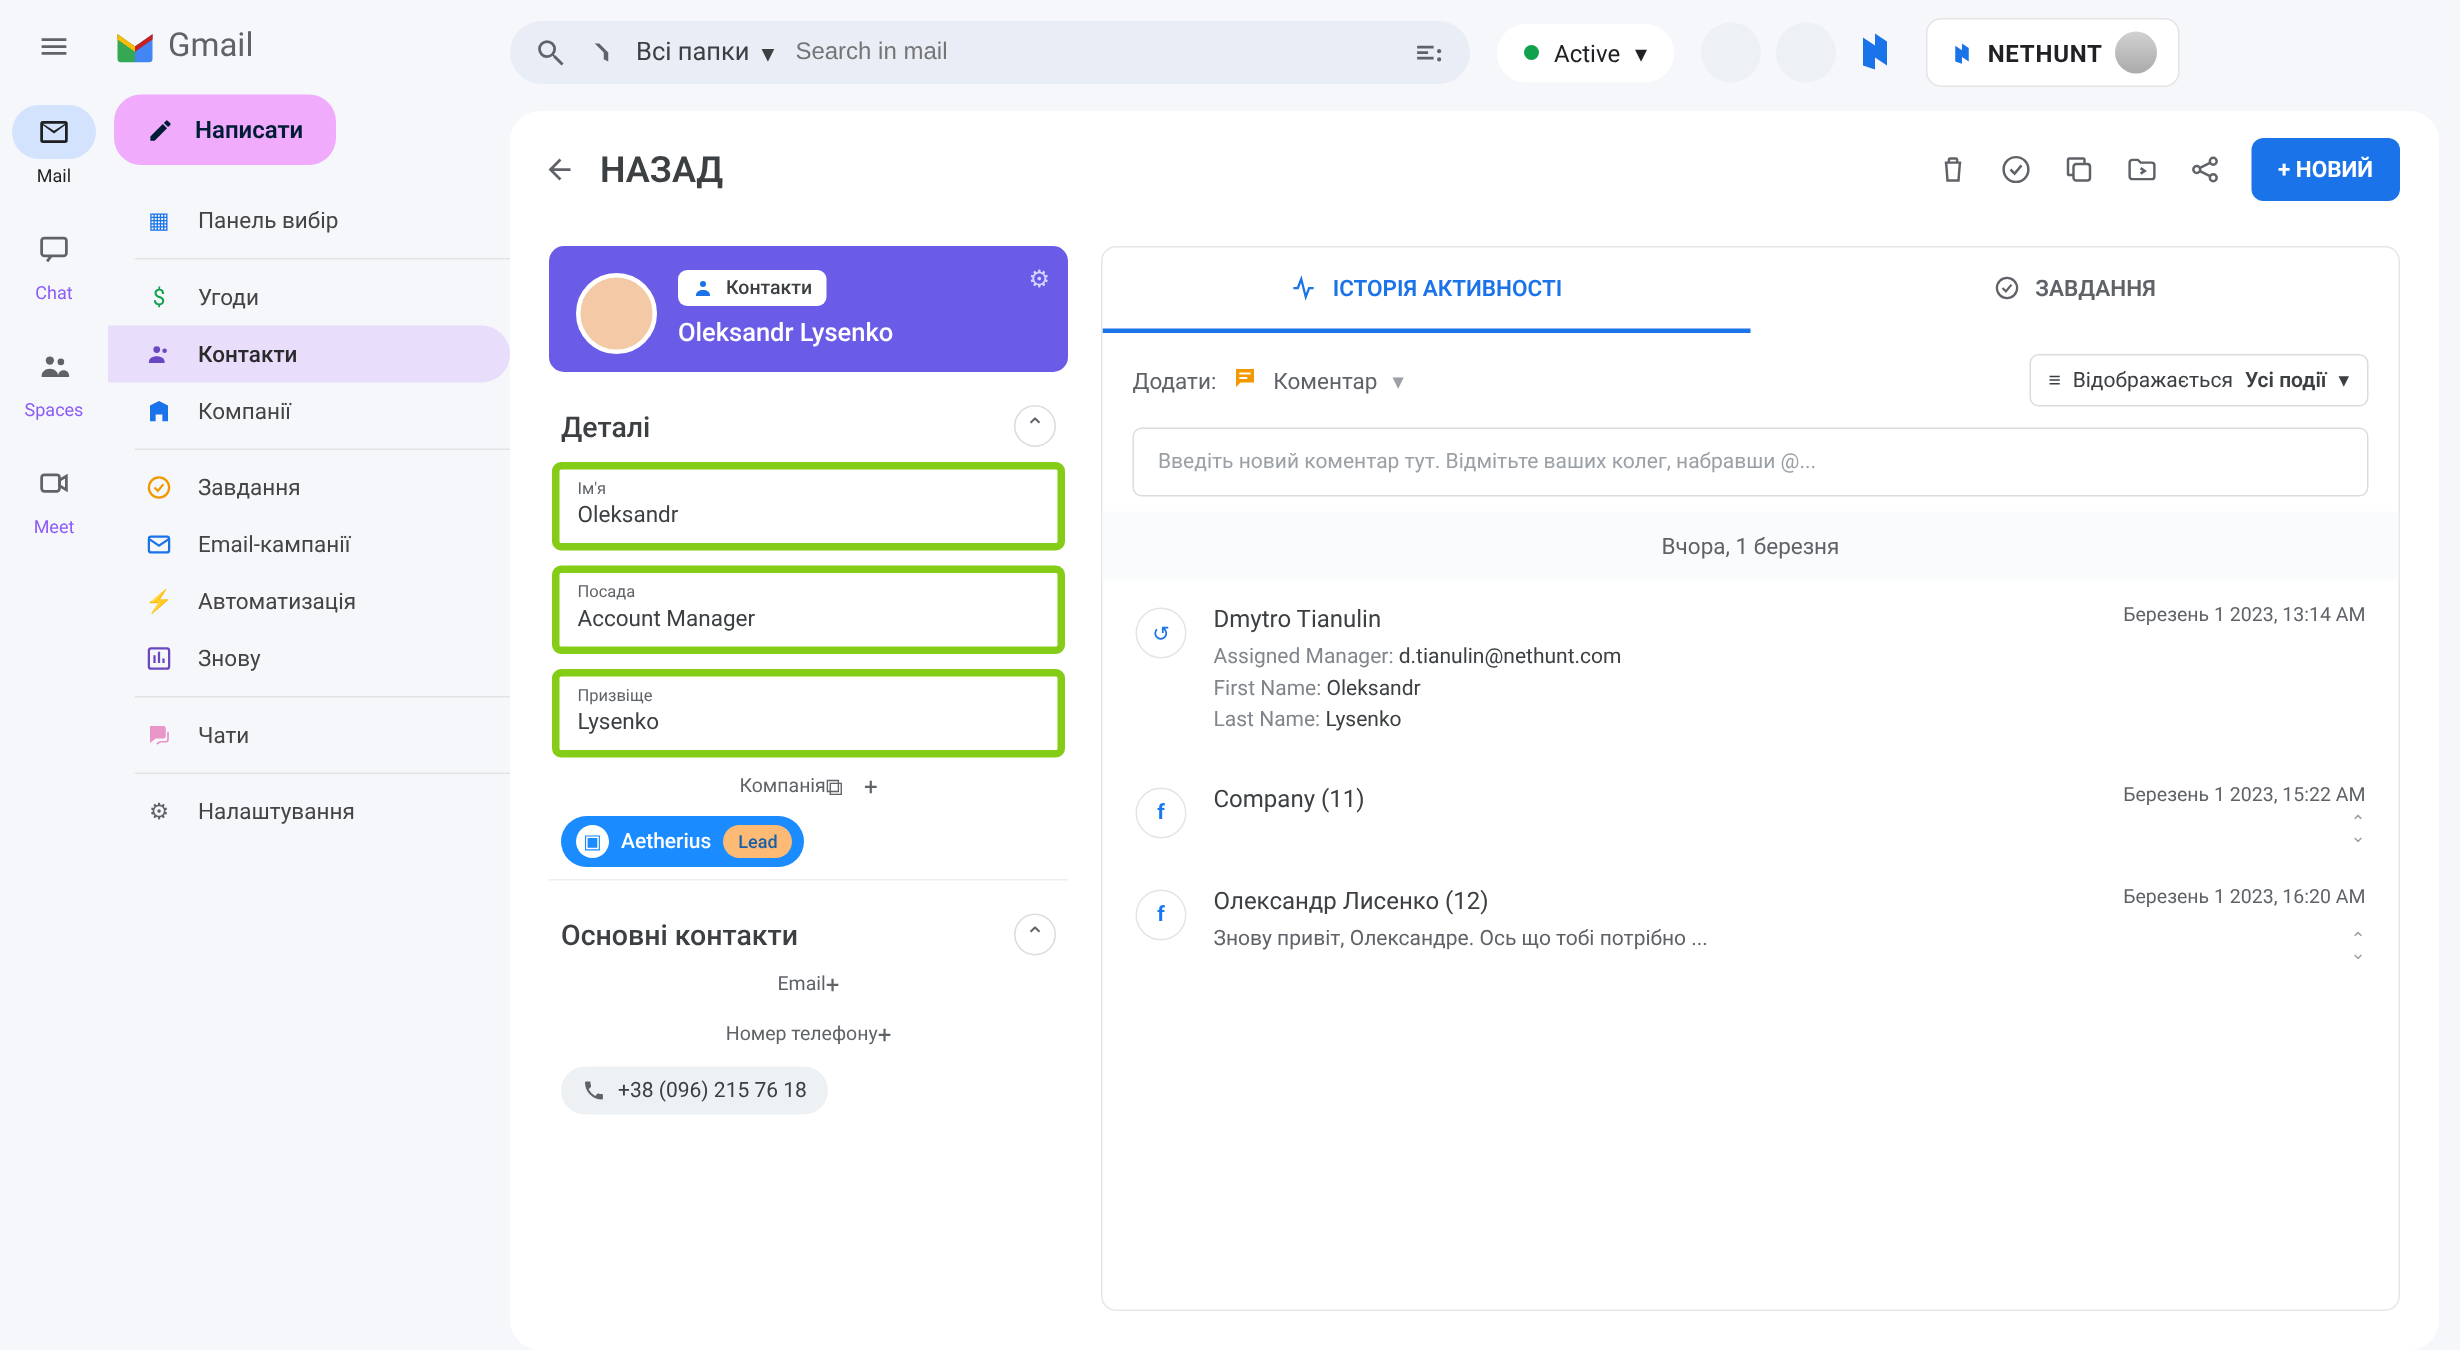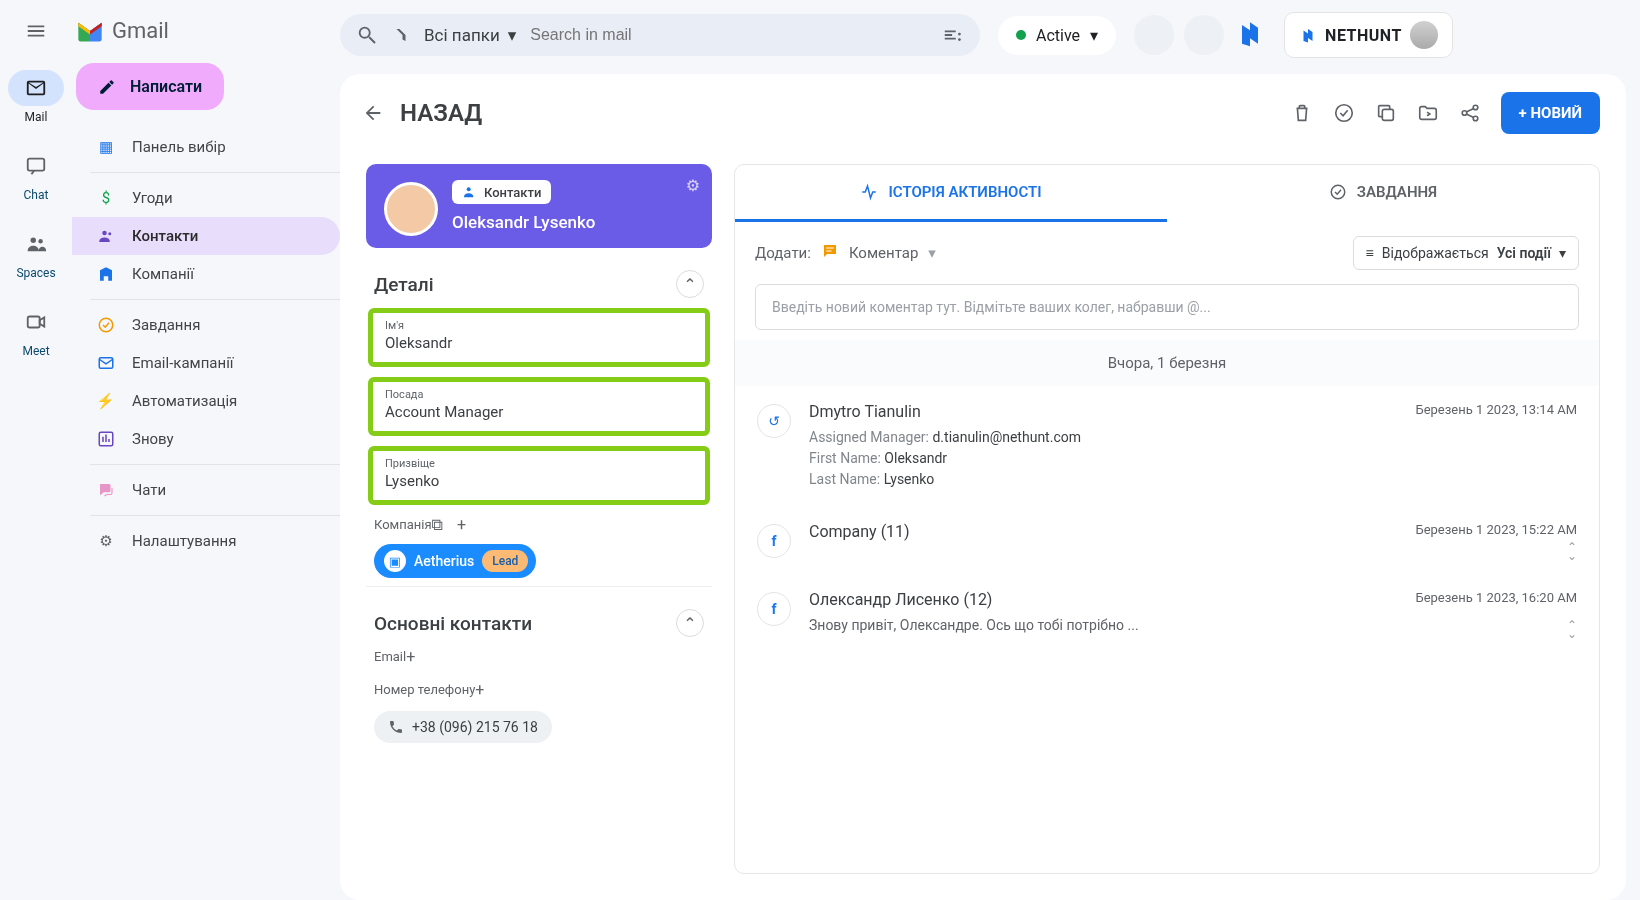--- a/index.html
+++ b/index.html
@@ -2,21 +2,21 @@
 <html><head>
 <meta charset="utf-8">
 <style>
 * { margin: 0; padding: 0; box-sizing: border-box; }
 body { font-family: -apple-system, BlinkMacSystemFont, "Segoe UI", Roboto, Arial, sans-serif; background: #f5f7fb; color: #202124; overflow: hidden; width: 1640px; height: 900px; }
 .app { display: flex; height: 100%; }
 
 
 .rail { width: 72px; display: flex; flex-direction: column; align-items: center; padding-top: 20px; gap: 24px; }
 .hamburger { color: #5f6368; cursor: pointer; }
-.rail-item { display: flex; flex-direction: column; align-items: center; gap: 4px; cursor: pointer; color: #0c4a6e; font-size: 12px; }
+.rail-item { display: flex; flex-direction: column; align-items: center; gap: 4px; cursor: pointer; color: #8b5cf6; font-size: 12px; }
 .rail-item .pill { width: 56px; height: 36px; border-radius: 18px; display:flex; align-items:center; justify-content:center; }
 .rail-item.active .pill { background: #d3e3fd; }
 .rail-item.active { color: #1f1f1f; }
 
 
 .sidebar { width: 268px; padding-top: 12px; }
 .brand { display:flex; align-items:center; gap:8px; padding: 6px 8px 14px 4px; font-size: 22px; color:#5f6368; }
 .compose { display:flex; align-items:center; gap:14px; background:#f0abfc; color:#001d35; font-weight:600; padding:14px 22px; border-radius:18px; width: fit-content; margin: 6px 0 18px 4px; cursor:pointer; font-size: 16px; }
 .nav { list-style:none; }
 .nav li { display:flex; align-items:center; gap:16px; padding:10px 16px 10px 24px; border-radius: 0 22px 22px 0; color:#444; cursor:pointer; font-size:15px; }
@@ -57,21 +57,21 @@
 
 .section { background:#fff; padding:16px 2px 4px 2px; }
 .sec-head { display:flex; justify-content:space-between; align-items:center; padding:6px 6px 10px 6px; }
 .sec-title { font-size:19px; font-weight:500; color:#3c4043; }
 .chev { width:28px; height:28px; border-radius:50%; border:1px solid #dadce0; display:flex; align-items:center; justify-content:center; color:#5f6368; cursor:pointer; }
 
 .field { border:5px solid #84cc16; border-radius:6px; padding:6px 12px 10px 12px; margin-bottom:10px; }
 .field-lbl { font-size:11px; color:#5f6368; }
 .field-val { font-size:15px; color:#3c4043; padding-top:2px; }
 
-.pill-row { display:flex; align-items:center; justify-content:flex-start; padding:0 6px 6px 6px; }
+.pill-row { display:flex; align-items:center; justify-content:center; padding:0 6px 6px 6px; }
 .mini-lbl { font-size:13px; color:#5f6368; }
 .mini-acts { display:flex; gap:14px; color:#5f6368; }
 
 .company-pill { display:inline-flex; align-items:center; gap:8px; background:#1a8cff; color:#fff; border-radius:20px; padding:6px 8px 6px 10px; font-size:14px; font-weight:500; margin:4px 6px; }
 .company-pill .badge { background:#fdba74; color:#1a5fa8; padding:4px 10px; border-radius:12px; font-size:12px; }
 .company-pill .circ { width:22px; height:22px; border-radius:50%; background:#fff; color:#1a8cff; display:flex; align-items:center; justify-content:center; font-size:13px; }
 
 .chip { display:inline-flex; align-items:center; gap:8px; background:#eef1f4; border-radius:18px; padding:8px 14px; color:#3c4043; font-size:14px; margin:6px; }
 
 .rec-right { flex:1; border:1px solid #e6e6e6; border-radius:10px; display:flex; flex-direction:column; overflow:hidden; }

